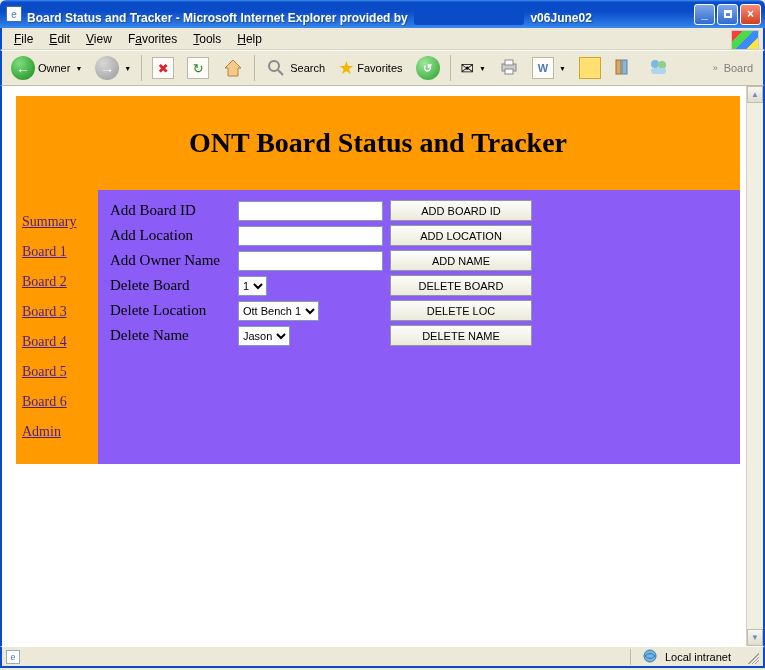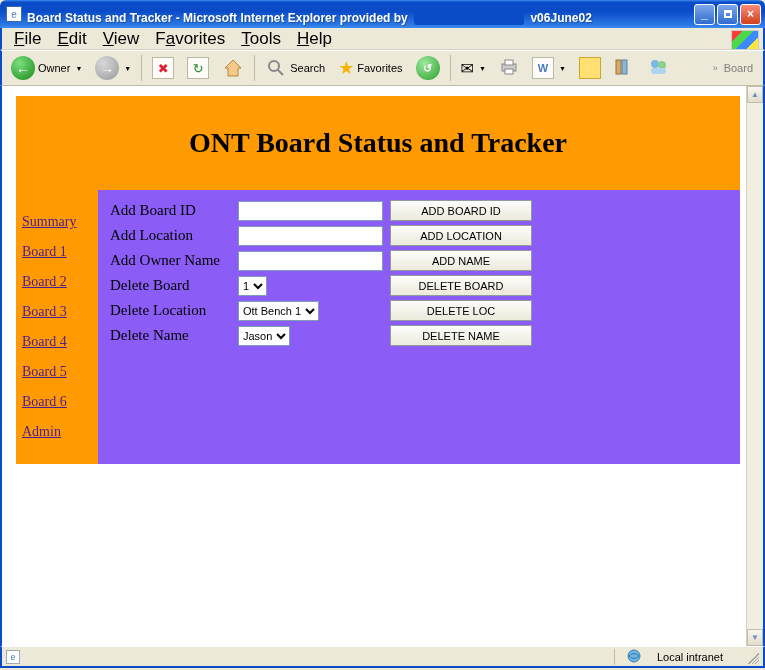--- a/index.html
+++ b/index.html
@@ -65,21 +65,21 @@
     height: 22px;
     display: flex;
     align-items: center;
     padding: 0 4px;
     border-bottom: 1px solid #d6d2c2;
     border-left: 2px solid #0a4bc8;
     border-right: 2px solid #0a4bc8;
   }
   .menubar .menu-item {
     padding: 2px 8px;
-    font-size: 17px;
+    font-size: 12px;
   }
   .menubar .menu-item u { text-decoration: underline; }
   
   .toolbar {
     background: #ece9d8;
     height: 36px;
     display: flex;
     align-items: center;
     padding: 0 4px;
     border-top: 1px solid #fff;
@@ -252,21 +252,21 @@
     display: flex;
     align-items: center;
     font-size: 11px;
     padding: 0 4px;
   }
   .statusbar .status-left {
     flex: 1;
     display: flex; align-items: center; gap: 4px;
   }
   .statusbar .status-right {
-    display: flex; align-items: center; gap: 16px;
+    display: flex; align-items: center; gap: 8px;
     border-left: 1px solid #c0bba8;
     padding-left: 12px;
   }
   .grip {
     width: 14px; height: 14px;
     margin-left: 6px;
     background:
       linear-gradient(135deg, transparent 60%, #a0a0a0 60% 65%, transparent 65% 72%, #a0a0a0 72% 77%, transparent 77% 84%, #a0a0a0 84% 89%, transparent 89%);
   }
 </style>

